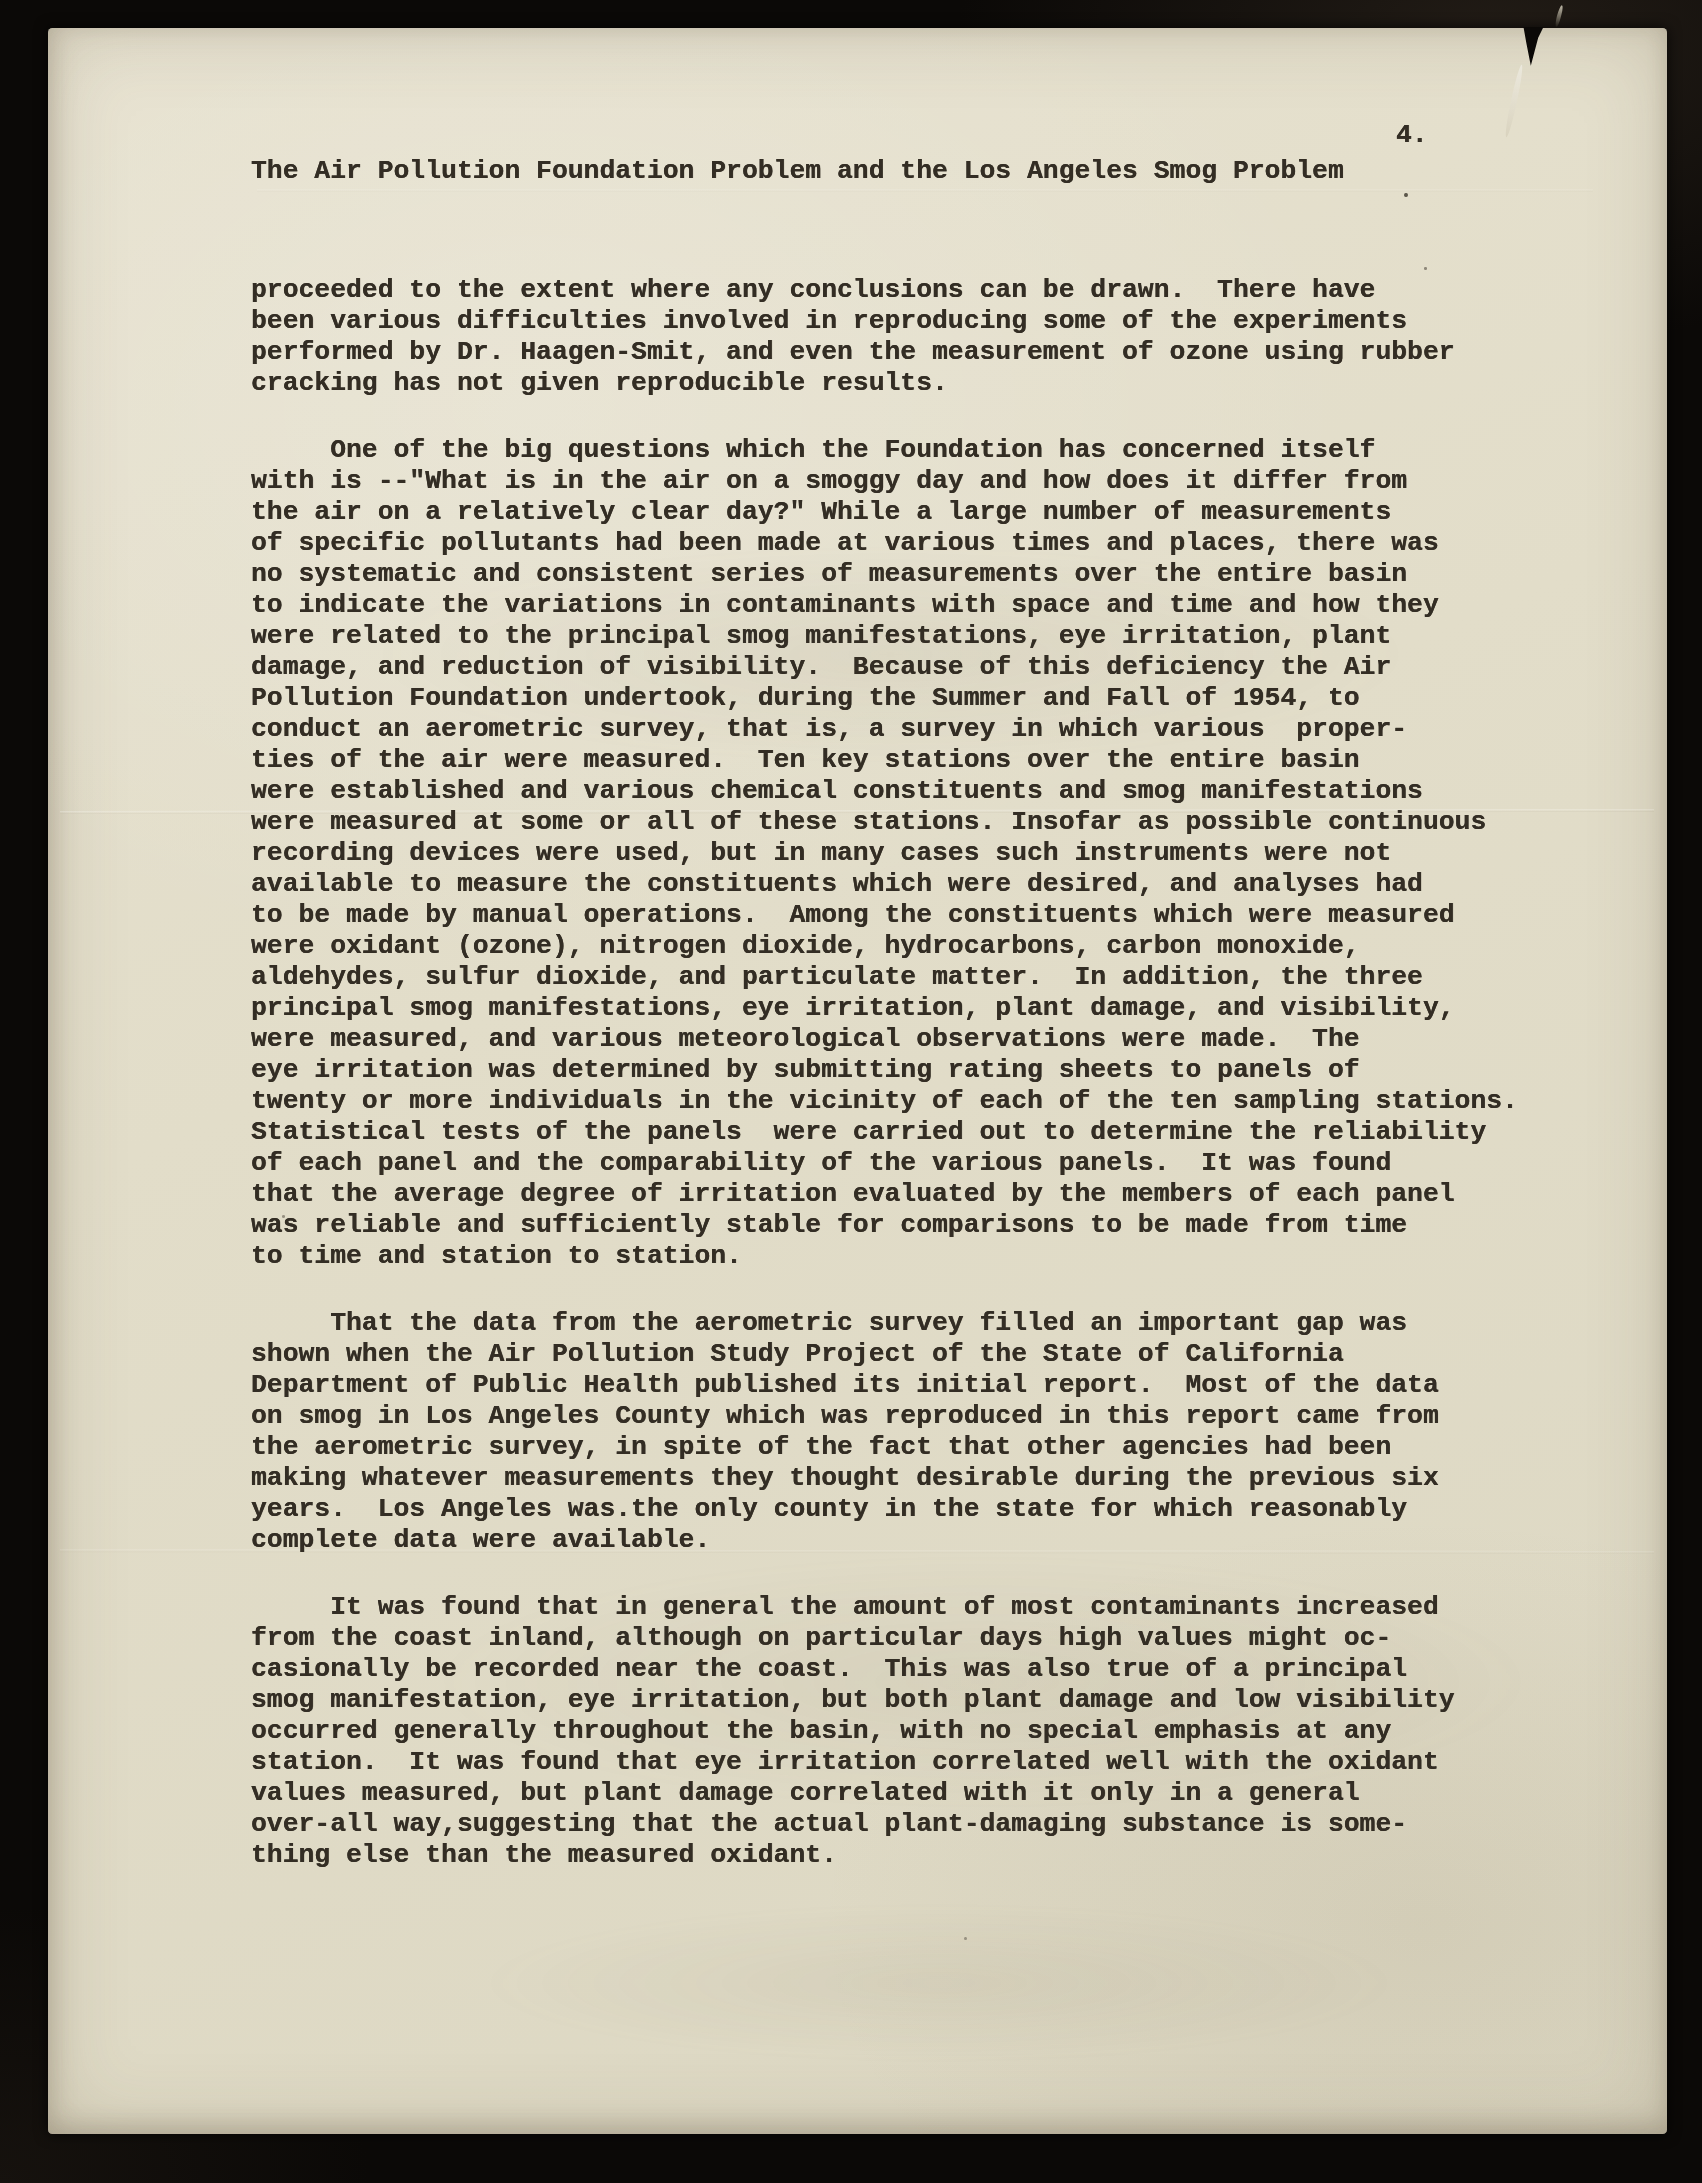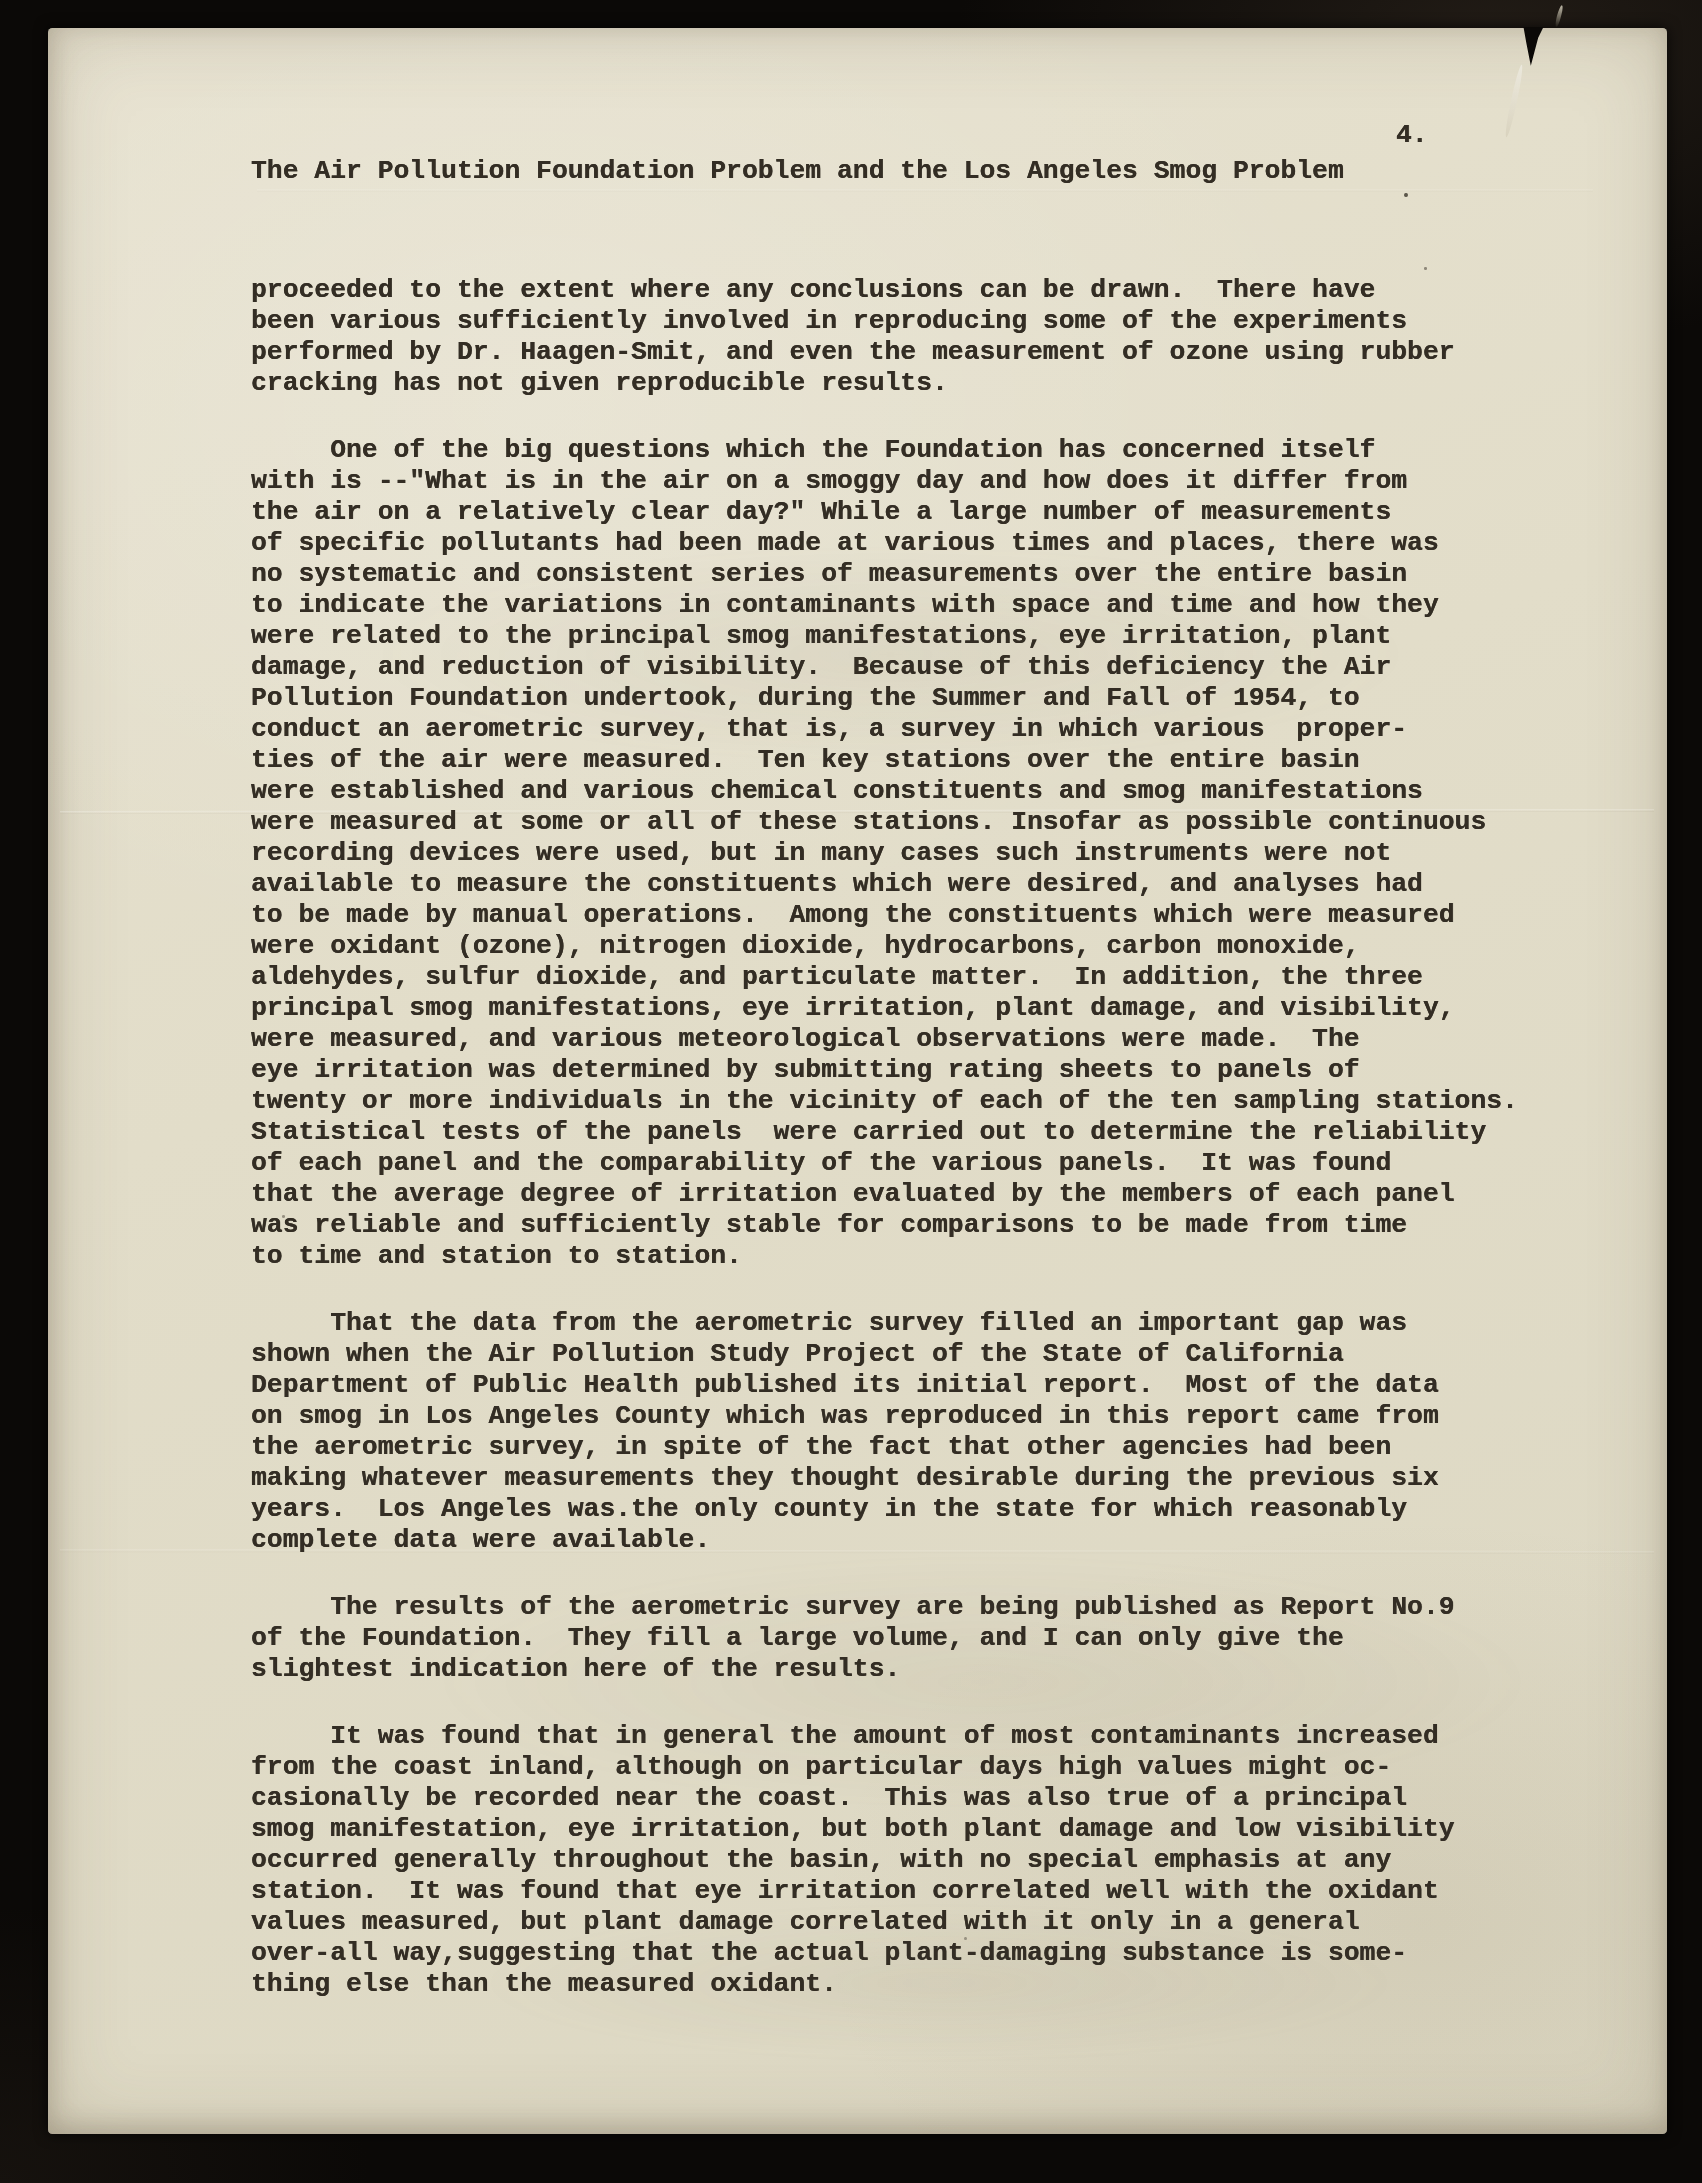--- a/index.html
+++ b/index.html
@@ -164,21 +164,21 @@
   <div class="speck speck-2"></div>
   <div class="speck speck-3"></div>
   <div class="speck speck-4"></div>
 
   <div class="typed page-number">4.</div>
 
   <div class="typed doc-title">The Air Pollution Foundation Problem and the Los Angeles Smog Problem</div>
 
   <div class="typed-body">
     <div class="typed para">proceeded to the extent where any conclusions can be drawn.  There have
-been various sufficiently involved in reproducing some of the experiments
+been various difficulties involved in reproducing some of the experiments
 performed by Dr. Haagen-Smit, and even the measurement of ozone using rubber
 cracking has not given reproducible results.</div>
     <div class="typed para">     One of the big questions which the Foundation has concerned itself
 with is --"What is in the air on a smoggy day and how does it differ from
 the air on a relatively clear day?" While a large number of measurements
 of specific pollutants had been made at various times and places, there was
 no systematic and consistent series of measurements over the entire basin
 to indicate the variations in contaminants with space and time and how they
 were related to the principal smog manifestations, eye irritation, plant
 damage, and reduction of visibility.  Because of this deficiency the Air
@@ -202,23 +202,20 @@
 was reliable and sufficiently stable for comparisons to be made from time
 to time and station to station.</div>
     <div class="typed para">     That the data from the aerometric survey filled an important gap was
 shown when the Air Pollution Study Project of the State of California
 Department of Public Health published its initial report.  Most of the data
 on smog in Los Angeles County which was reproduced in this report came from
 the aerometric survey, in spite of the fact that other agencies had been
 making whatever measurements they thought desirable during the previous six
 years.  Los Angeles was.the only county in the state for which reasonably
 complete data were available.</div>
-    <div class="typed para">     The results of the aerometric survey are being published as Report No.9
-of the Foundation.  They fill a large volume, and I can only give the
-slightest indication here of the results.</div>
     <div class="typed para">     It was found that in general the amount of most contaminants increased
 from the coast inland, although on particular days high values might oc-
 casionally be recorded near the coast.  This was also true of a principal
 smog manifestation, eye irritation, but both plant damage and low visibility
 occurred generally throughout the basin, with no special emphasis at any
 station.  It was found that eye irritation correlated well with the oxidant
 values measured, but plant damage correlated with it only in a general
 over-all way,suggesting that the actual plant-damaging substance is some-
 thing else than the measured oxidant.</div>
   </div>

